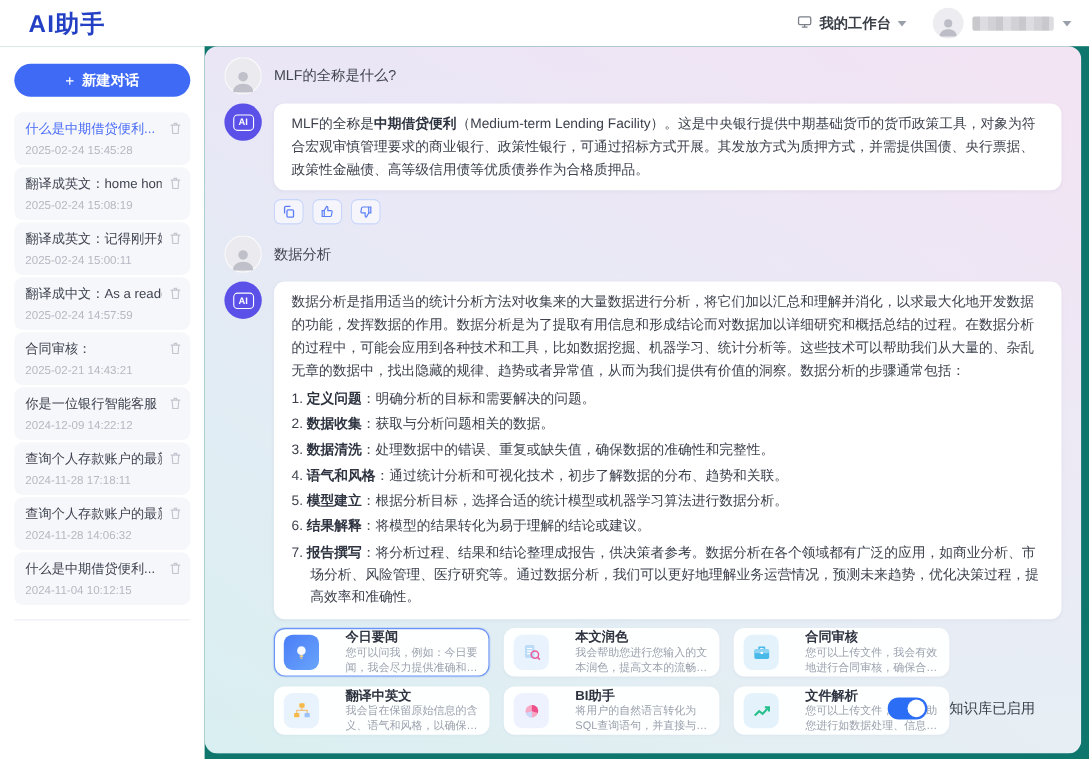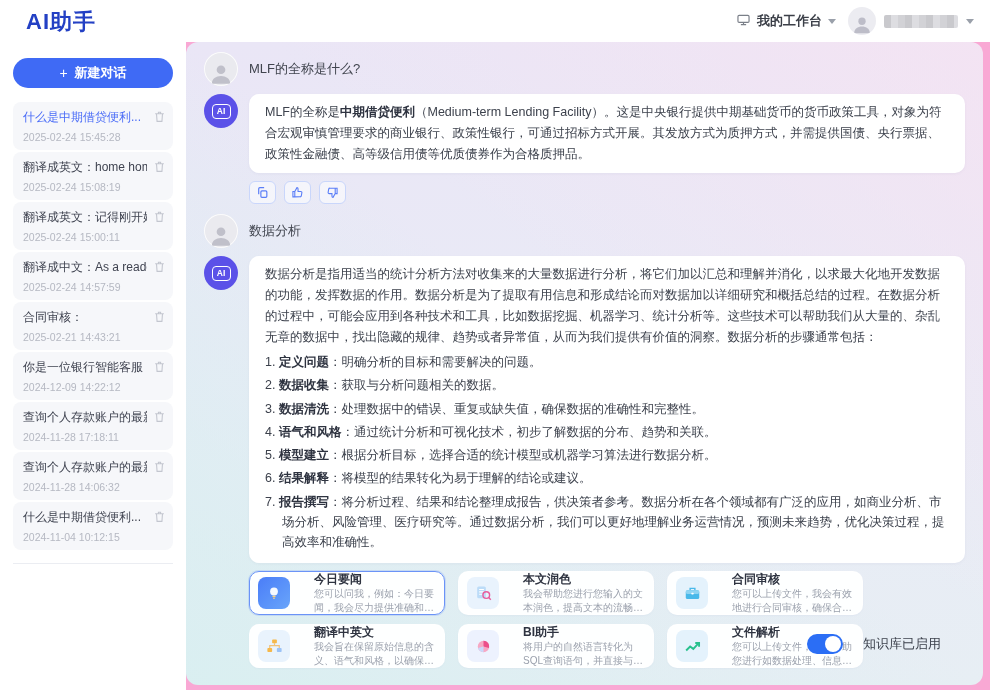--- a/index.html
+++ b/index.html
@@ -2,29 +2,29 @@
 <html><head>
 <meta charset="utf-8">
 <style>
   * { box-sizing: border-box; margin: 0; padding: 0; }
   html,body { width: 990px; height: 690px; overflow: hidden; }
   body {
     font-family: "Liberation Sans", "DejaVu Sans", sans-serif;
     background: #ffffff;
     color: #3c414c;
   }
-  .stage { position: relative; width: 990px; height: 690px; background: #f9a8d4; }
+  .stage { position: relative; width: 990px; height: 690px; background: #0f766e; }
 
   
   .topbar { position: absolute; left: 0; top: 0; right: 0; height: 42px; background: #fff; z-index: 5; }
   .logo {
     position: absolute; left: 26px; top: 7px;
     font-size: 22px; font-weight: 800; color: #2340c4; letter-spacing: 1px;
   }
-  .topbar-right { position: absolute; right: 16px; top: 0; height: 42px; display: flex; align-items: center; gap: 12px; }
+  .topbar-right { position: absolute; right: 16px; top: 0; height: 42px; display: flex; align-items: center; gap: 24px; }
   .workspace { display: flex; align-items: center; gap: 6px; font-size: 13px; color: #3b3f48; font-weight: 600; cursor: pointer; }
   .caret { width: 0; height: 0; border-left: 4px solid transparent; border-right: 4px solid transparent; border-top: 5px solid #9aa0aa; }
   .user-menu { display: flex; align-items: center; gap: 8px; cursor: pointer; }
   .topbar-avatar { width: 28px; height: 28px; border-radius: 50%; background: #ececf1; overflow: hidden; display: flex; align-items: flex-end; justify-content: center; }
   .redacted {
     width: 74px; height: 13px; border-radius: 2px;
     background: repeating-linear-gradient(90deg,#c9c9cd 0 7px,#dddde1 7px 14px,#d2d2d6 14px 21px);
     filter: blur(0.7px);
   }
 

